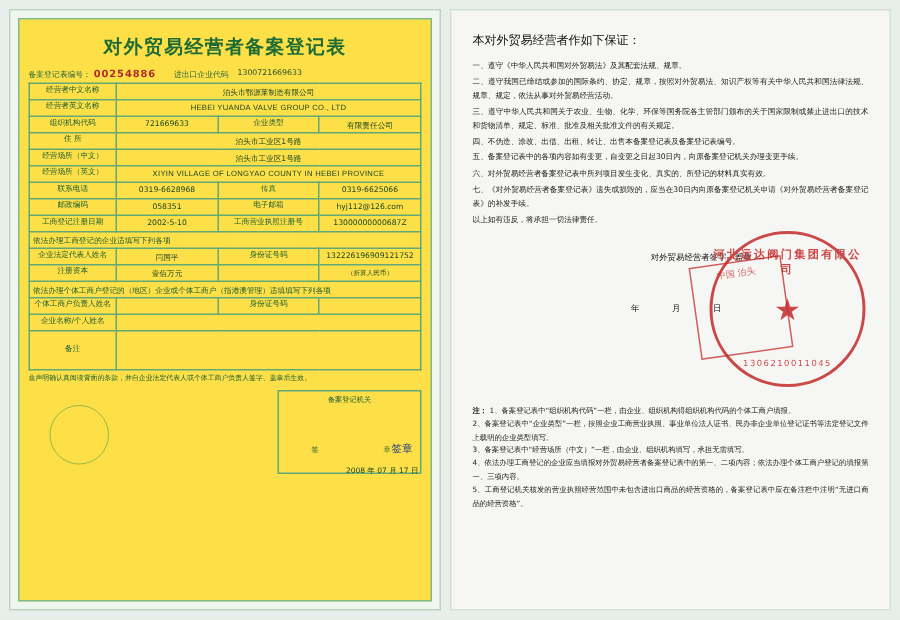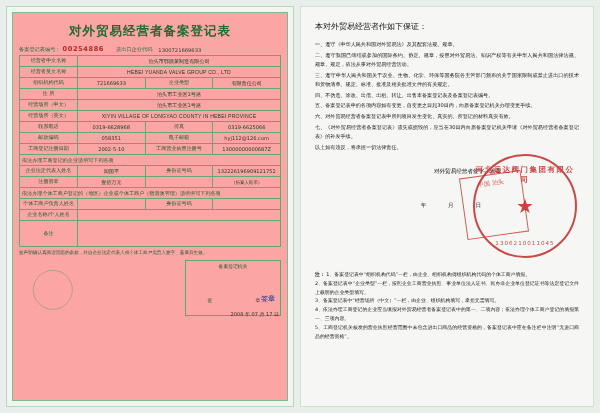--- a/index.html
+++ b/index.html
@@ -18,33 +18,33 @@
   
   .left-page {
     position:absolute; left:6px; top:6px; width:288px; height:401px;
     background:#eef6ef;
     border:1px solid #bcd3c0;
     overflow:hidden;
   }
   .left-inner {
     position:absolute; left:5px; top:5px; right:5px; bottom:5px;
     border:1px solid #7fb98c;
-    background:#fca5a5;
+    background:#fde047;
     padding:4px 6px 0 6px;
   }
   .form-title {
     text-align:center;
     font-size:12.5px;
     font-weight:bold;
     color:#1e6b36;
     letter-spacing:1px;
     margin:6px 0 5px 0;
   }
   .regno-row {
-    display:flex; align-items:flex-end;
+    display:flex; align-items:center;
     font-size:5.2px; color:#2a6b3c;
     margin-bottom:2px;
   }
   .regno-row .lbl { white-space:nowrap; }
   .regno-row .val {
     color:#b02a2a; font-weight:bold; letter-spacing:.6px;
     font-size:6.6px; margin:0 8px 0 2px;
   }
   .regno-row .lbl2 { white-space:nowrap; margin-left:4px;}
   .regno-row .val2 { margin-left:6px; color:#1b4d2b; font-size:5.2px;}

